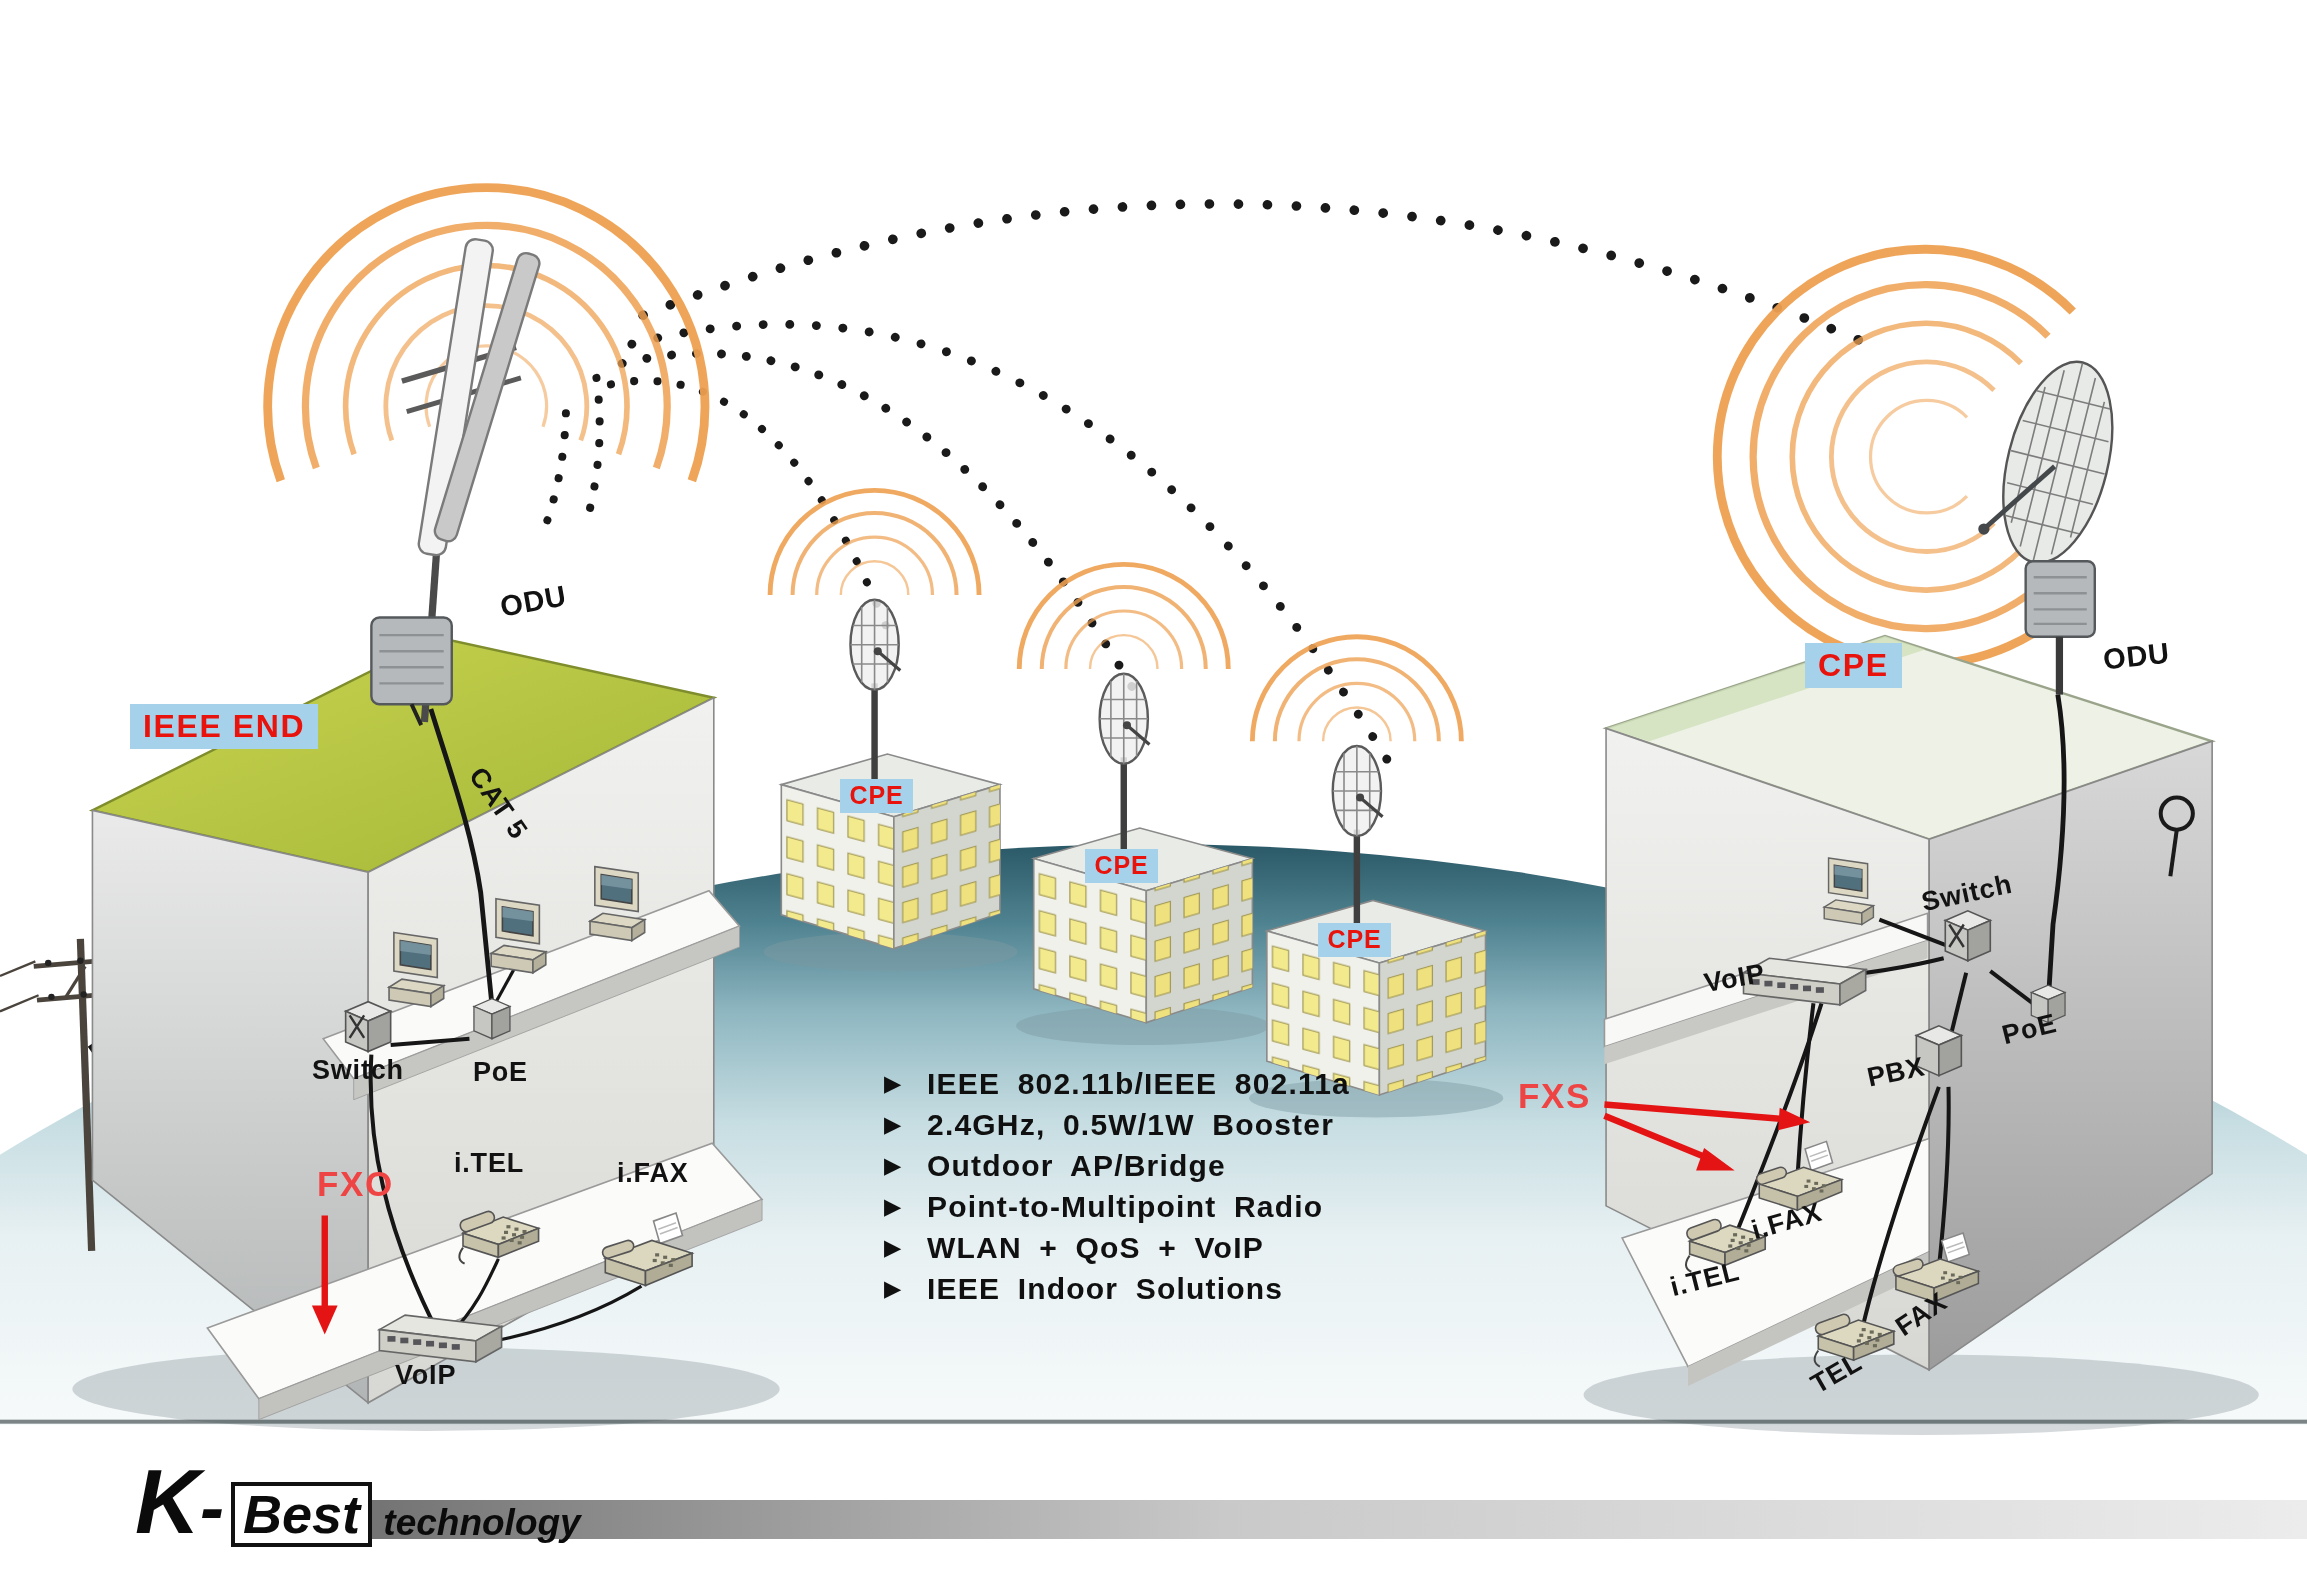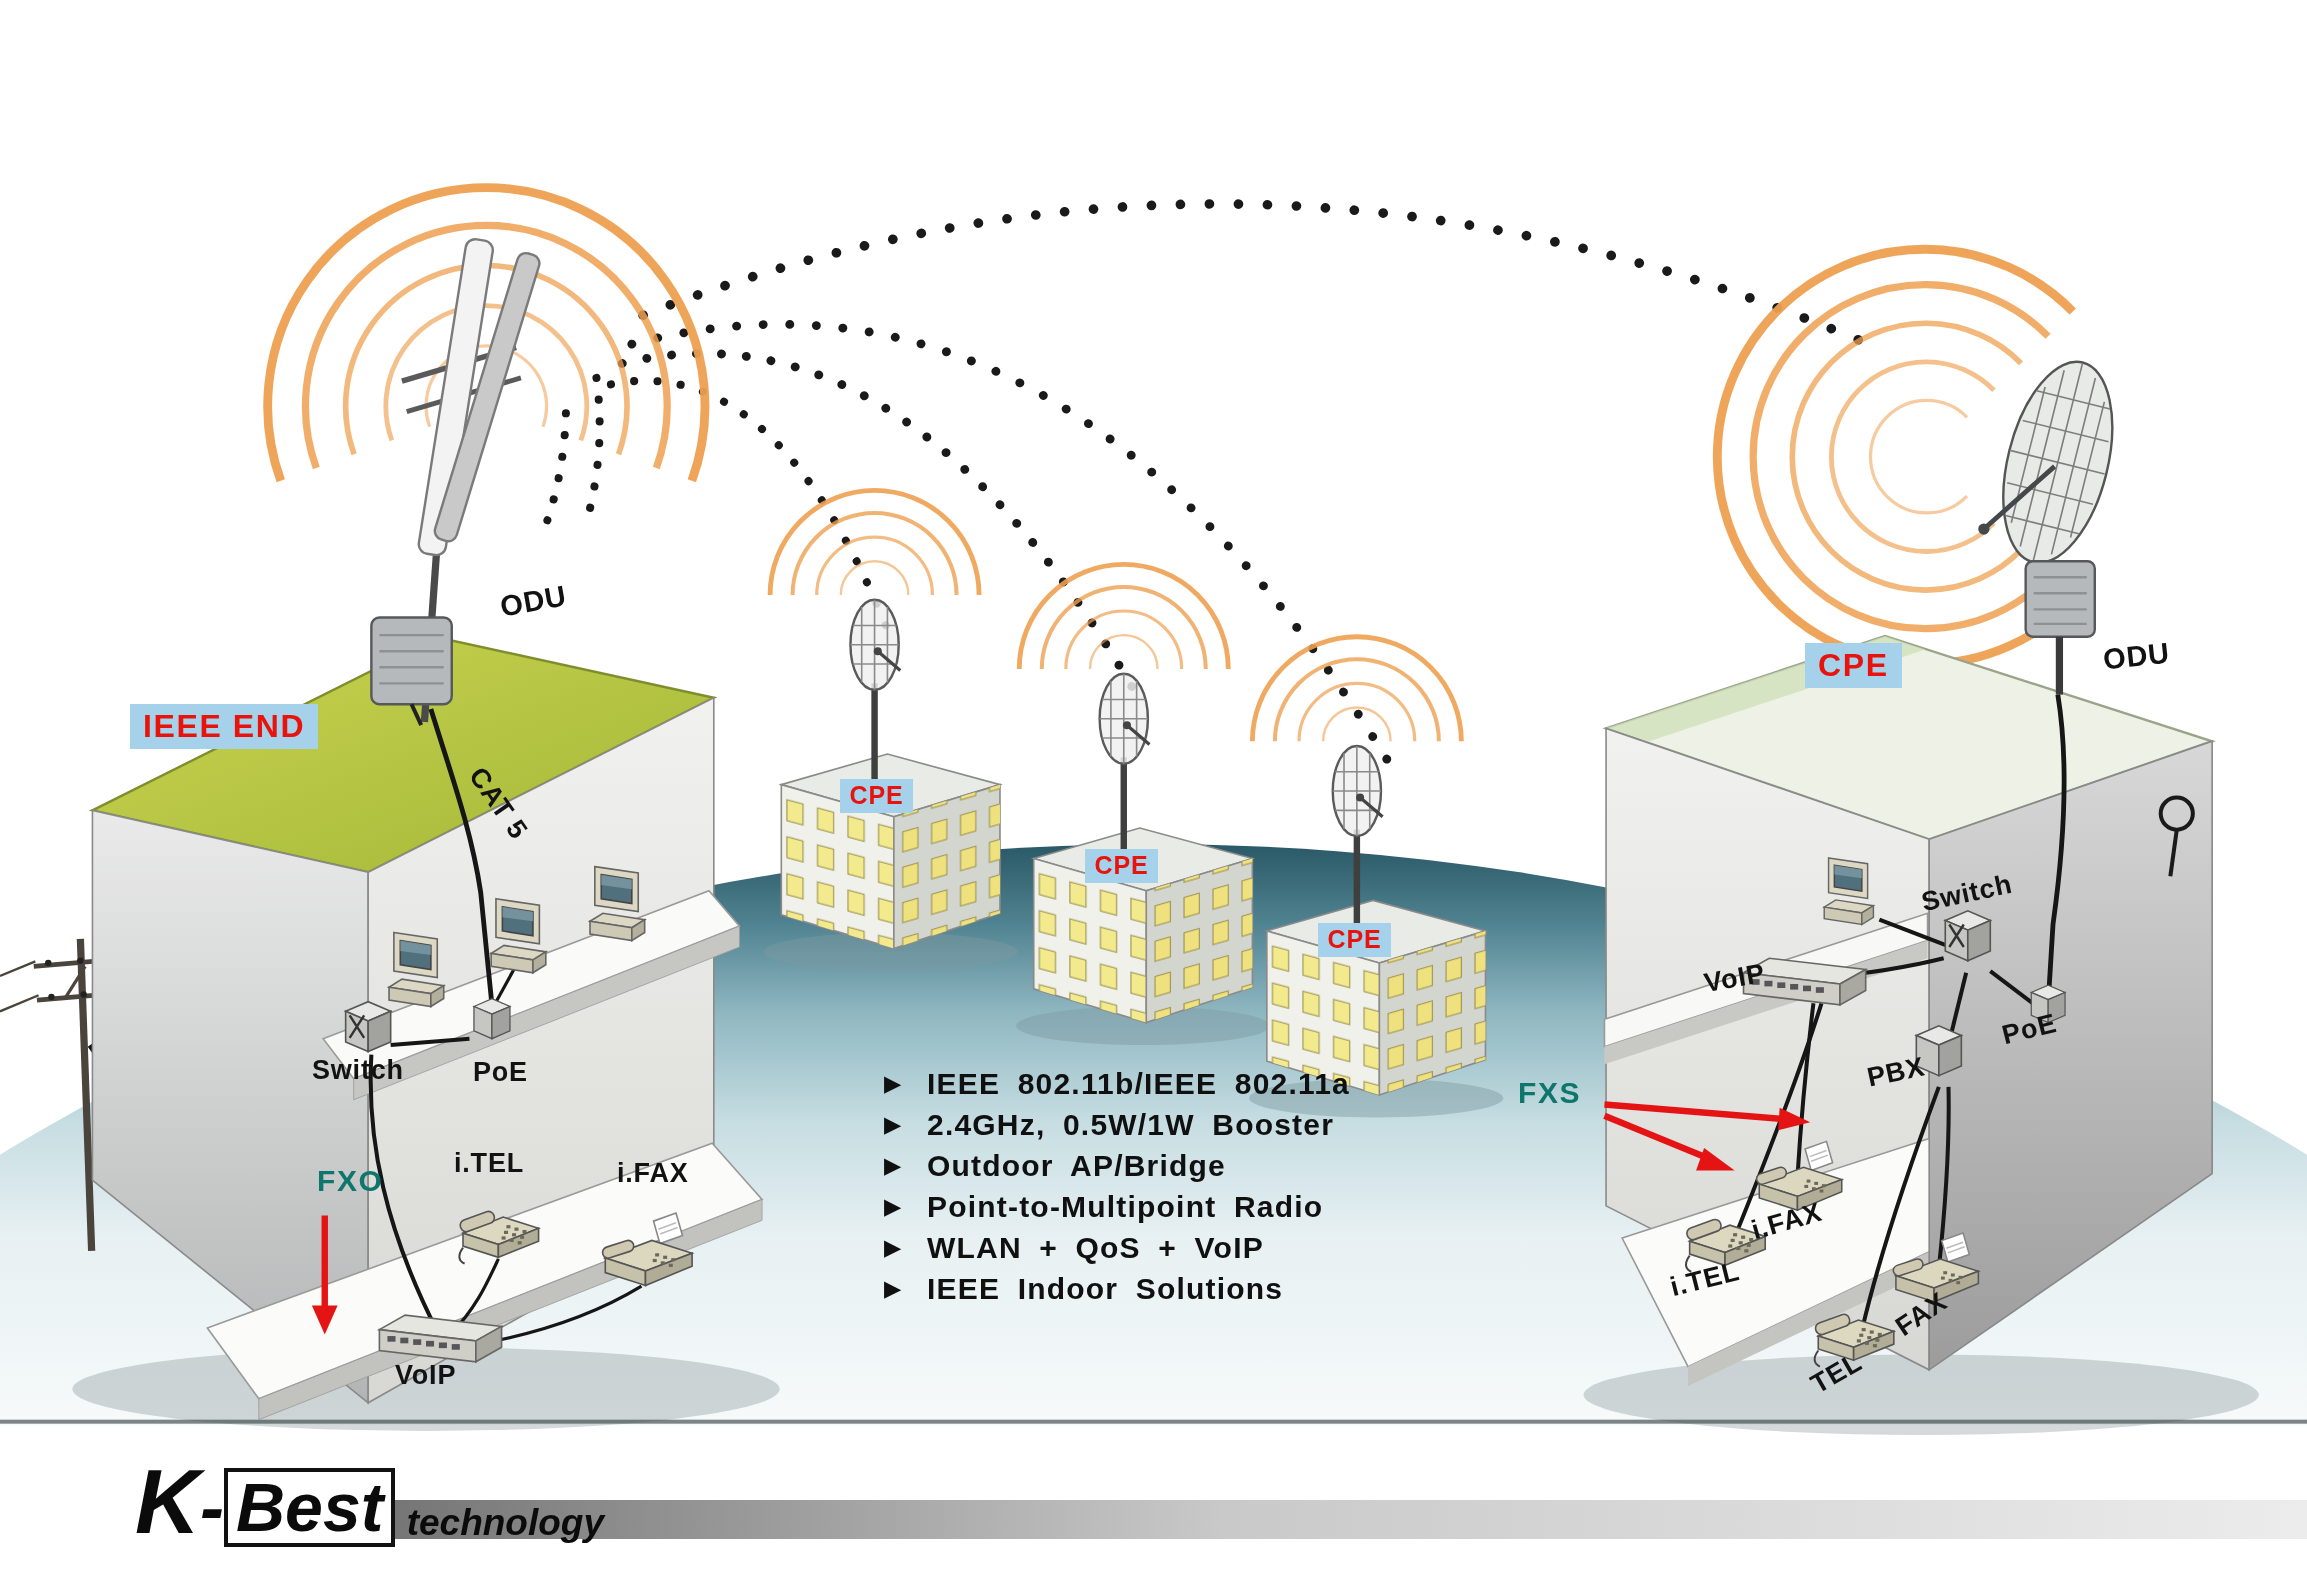--- a/index.html
+++ b/index.html
@@ -1,37 +1,37 @@
 <!DOCTYPE html>
 <html style="font-size:13px"><head>
 <meta charset="utf-8">
 <style>
   html,body{margin:0;padding:0;background:#fff;}
   .stage{position:relative;width:2307px;height:1595px;background:#ffffff;overflow:hidden;
          font-family:"Liberation Sans","DejaVu Sans",sans-serif;}
   svg.scene{position:absolute;left:0;top:0;}
 
   .lbl{position:absolute;font-weight:bold;font-size:27px;color:#121212;white-space:nowrap;letter-spacing:0.8px;}
-  .lbl.red{color:#0f766e;font-size:30px;letter-spacing:1.6px;}
+  .lbl.red{color:#ef4444;font-size:35px;letter-spacing:1.6px;}
   .tag{position:absolute;background:#a5d2ea;color:#e8130c;font-weight:bold;font-size:25px;
        padding:2.4px 9.6px;letter-spacing:0.8px;white-space:nowrap;margin-top:11px;}
   .tag.lg{font-size:32px;padding:4px 13px;letter-spacing:1.6px;}
 
   .features{position:absolute;left:884px;top:1063px;}
   .feat{display:flex;align-items:center;height:41px;font-size:30px;font-weight:bold;color:#101010;
         letter-spacing:1.2px;word-spacing:8px;white-space:nowrap;}
   .feat .bullet{width:43px;font-size:22.5px;letter-spacing:0;color:#101010;}
 
   .bottom-bar{position:absolute;left:338px;top:1500px;width:1969px;height:39px;
               background:linear-gradient(to right,#707070,#c9c9c9 45%,#ececec);}
   .logo{position:absolute;left:135px;top:1457px;display:flex;align-items:flex-end;color:#0b0b0b;
         font-style:italic;font-weight:bold;}
   .logo .k{font-size:90px;line-height:1;}
   .logo .dash{font-size:72px;line-height:1.1;}
-  .logo .best{font-size:68px;line-height:1;border:4px solid #111;background:#fff;padding:1.6px 8px;margin-left:0;}
+  .logo .best{font-size:54px;line-height:1;border:4px solid #111;background:#fff;padding:1.6px 8px;margin-left:7px;}
   .logo .sub{font-size:37px;line-height:1;margin-left:11.3px;padding-bottom:6.4px;}
 </style>
 </head>
 <body>
 
 <div class="stage">
 
 <svg class="scene" width="2307" height="1595" viewBox="0 0 2870 1984">
   <defs>
     <linearGradient id="domeGrad" gradientUnits="userSpaceOnUse" x1="0" y1="1050" x2="0" y2="1800">

